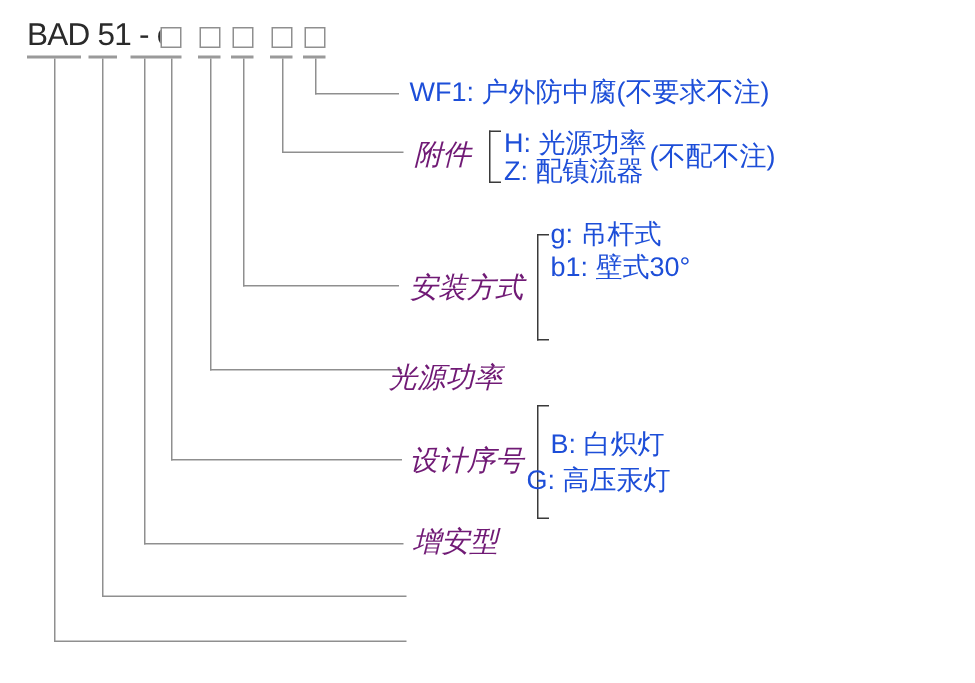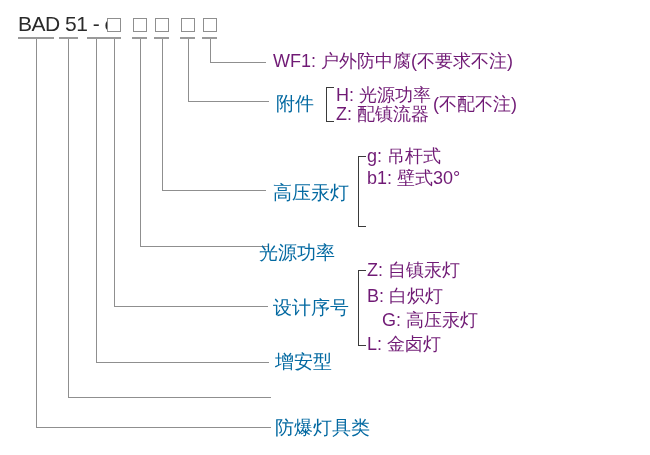--- a/index.html
+++ b/index.html
@@ -16,24 +16,24 @@
     border:1.5px solid #8f8f8f;background:#ffffff;
   }
   .tick{
     position:absolute;top:37px;height:2px;background:#9a9a9a;
   }
   .elbow{
     position:absolute;top:39px;
     border-left:1.3px solid #8f8f8f;border-bottom:1.3px solid #8f8f8f;
   }
   .lbl{
-    position:absolute;font-size:19px;line-height:19px;white-space:nowrap;color:#0369a1;
+    position:absolute;font-size:19px;line-height:19px;white-space:nowrap;color:#701a75;font-style:italic;
   }
   .opt{
-    position:absolute;font-size:18px;line-height:18px;white-space:nowrap;color:#701a75;
+    position:absolute;font-size:18px;line-height:18px;white-space:nowrap;color:#1d4ed8;
   }
   .bracket{
     position:absolute;width:7px;
     border-left:1.5px solid #3a3a3a;border-top:1.5px solid #3a3a3a;border-bottom:1.5px solid #3a3a3a;
   }
 </style>
 </head>
 <body>
 
 <div class="canvas">
@@ -64,30 +64,27 @@
   <div class="elbow" style="left:36px;width:234px;height:388px"></div>
 
   <div class="opt" style="left:273px;top:52px">WF1: 户外防中腐(不要求不注)</div>
 
   <div class="lbl" style="left:276px;top:94px">附件</div>
   <div class="bracket" style="left:326px;top:87px;height:33px"></div>
   <div class="opt" style="left:336px;top:86px">H: 光源功率</div>
   <div class="opt" style="left:433px;top:95px">(不配不注)</div>
   <div class="opt" style="left:336px;top:105px">Z: 配镇流器</div>
 
-  <div class="lbl" style="left:273px;top:183px">高压汞灯</div>
+  <div class="lbl" style="left:273px;top:183px">安装方式</div>
   <div class="bracket" style="left:358px;top:156px;height:69px"></div>
   <div class="opt" style="left:367px;top:147px">g: 吊杆式</div>
   <div class="opt" style="left:367px;top:169px">b1: 壁式30°</div>
 
   <div class="lbl" style="left:259px;top:243px">光源功率</div>
 
   <div class="lbl" style="left:273px;top:298px">设计序号</div>
   <div class="bracket" style="left:358px;top:270px;height:74px"></div>
-  <div class="opt" style="left:367px;top:261px">Z: 自镇汞灯</div>
   <div class="opt" style="left:367px;top:287px">B: 白炽灯</div>
-  <div class="opt" style="left:382px;top:311px">G: 高压汞灯</div>
-  <div class="opt" style="left:367px;top:335px">L: 金卤灯</div>
+  <div class="opt" style="left:351px;top:311px">G: 高压汞灯</div>
 
   <div class="lbl" style="left:275px;top:352px">增安型</div>
-  <div class="lbl" style="left:275px;top:418px">防爆灯具类</div>
 
 </div>
 
 </body></html>

